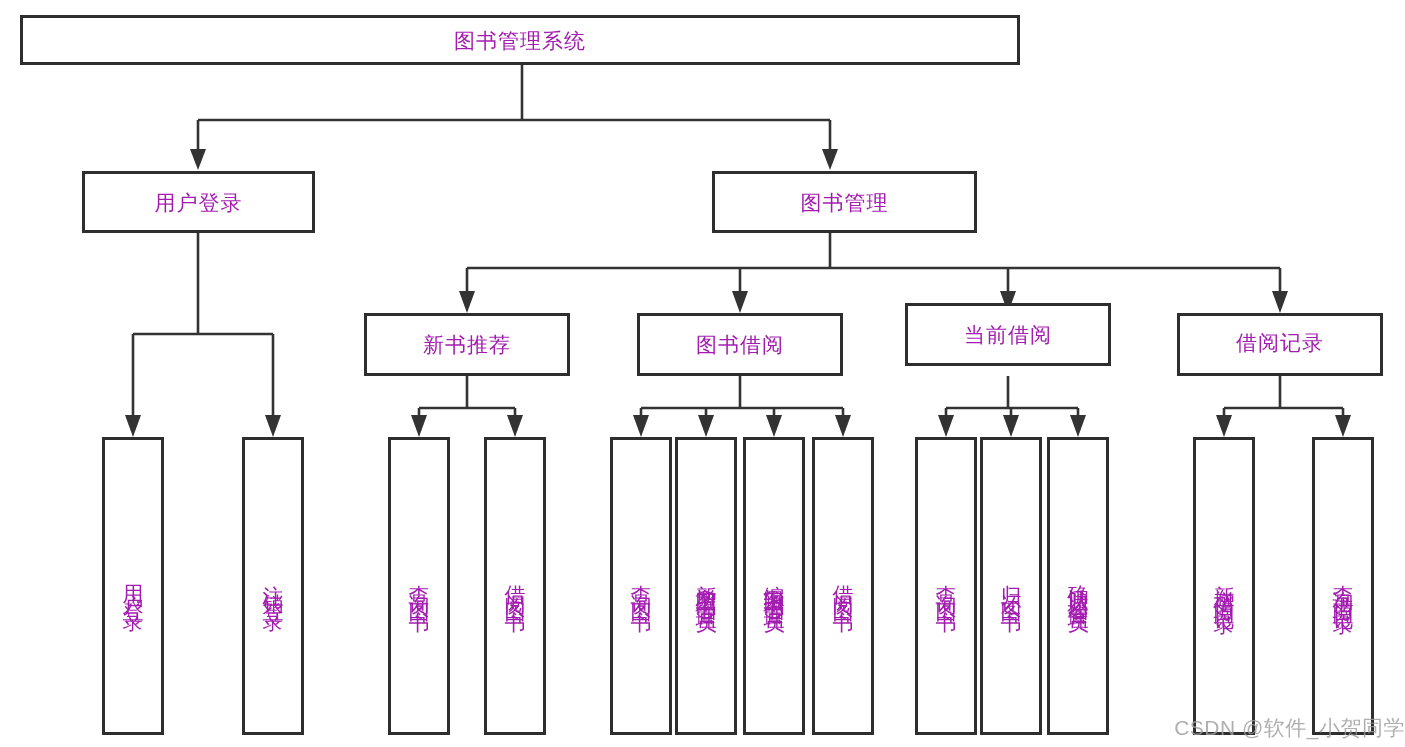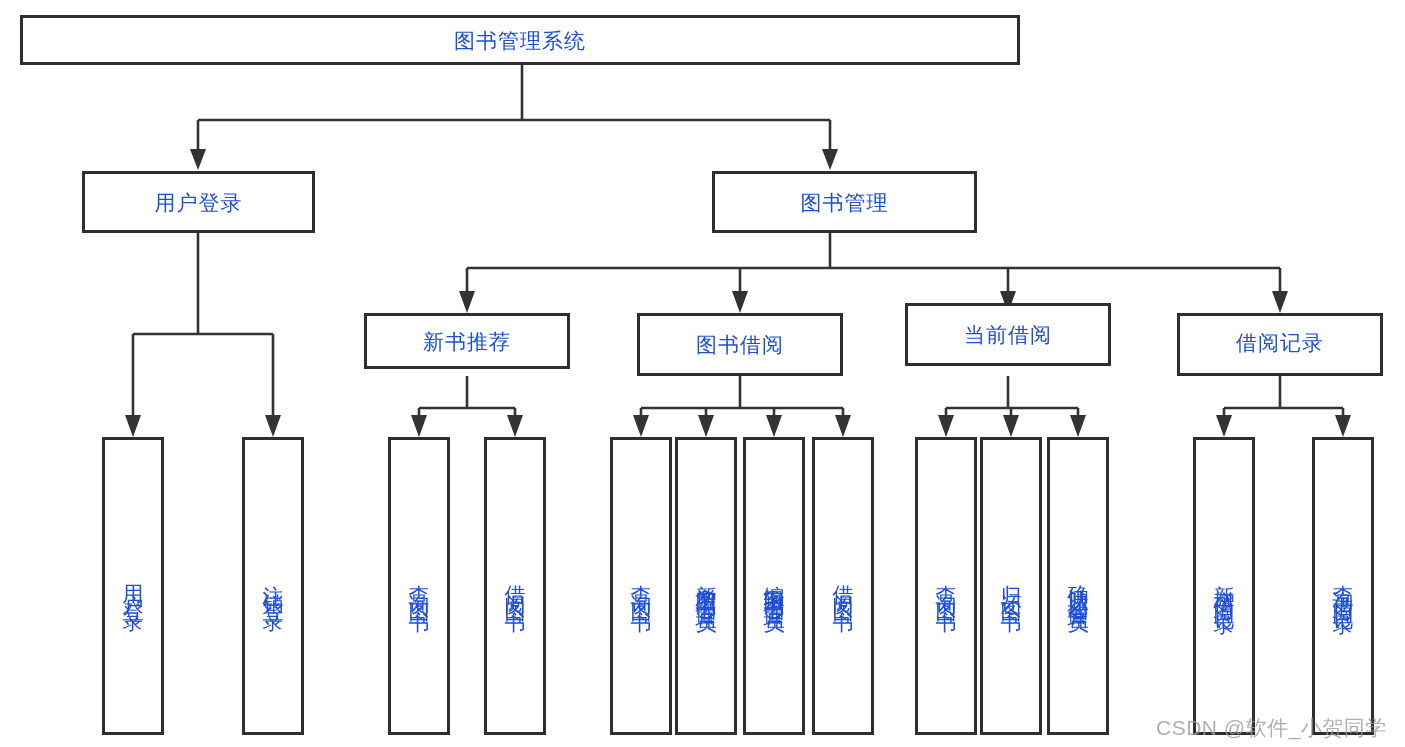--- a/index.html
+++ b/index.html
@@ -5,41 +5,41 @@
   html,body{margin:0;padding:0;}
   body{
     width:1405px;height:747px;position:relative;background:#ffffff;
     font-family:"Liberation Sans","DejaVu Sans",sans-serif;
     overflow:hidden;
   }
   #stage{position:absolute;inset:0;width:1405px;height:747px;}
   svg.wires{position:absolute;left:0;top:0;z-index:1;}
   .node{
     position:absolute;box-sizing:border-box;background:#ffffff;
-    border:3px solid #2e2e2e;color:#1d4ed8;z-index:2;
+    border:3px solid #2e2e2e;color:#a21caf;z-index:2;
     display:flex;align-items:center;justify-content:center;
     font-size:21px;letter-spacing:1px;line-height:1;
   }
   .hnode{white-space:nowrap;}
   .vnode{
     width:62px;height:298px;
   }
   .vnode .vtext{
     writing-mode:vertical-rl;
     text-orientation:mixed;
     letter-spacing:9px;
     font-size:21px;
     line-height:62px;
   }
   .watermark{
     position:absolute;z-index:3;
     left:1156px;top:714px;width:249px;
     font-size:21px;letter-spacing:0.5px;
     color:rgba(158,158,158,0.82);
-    white-space:nowrap;text-align:left;
+    white-space:nowrap;text-align:right;
   }
 </style>
 </head>
 <body>
 
 <div id="stage">
 
   <svg class="wires" width="1405" height="747" viewBox="0 0 1405 747">
     <g stroke="#333333" stroke-width="2.6" fill="none">
 
@@ -110,21 +110,21 @@
     <span>图书管理系统</span>
   </div>
 
   <div class="node hnode" style="left:82px;top:171px;width:233px;height:62px;">
     <span>用户登录</span>
   </div>
   <div class="node hnode" style="left:712px;top:171px;width:265px;height:62px;">
     <span>图书管理</span>
   </div>
 
-  <div class="node hnode" style="left:364px;top:313px;width:206px;height:56px;">
+  <div class="node hnode" style="left:364px;top:313px;width:206px;height:63px;">
     <span>新书推荐</span>
   </div>
   <div class="node hnode" style="left:637px;top:313px;width:206px;height:63px;align-items:center;">
     <span>图书借阅</span>
   </div>
   <div class="node hnode" style="left:905px;top:303px;width:206px;height:63px;">
     <span>当前借阅</span>
   </div>
   <div class="node hnode" style="left:1177px;top:313px;width:206px;height:63px;font-family:Liberation Mono, monospace;">
     <span>借阅记录</span>

